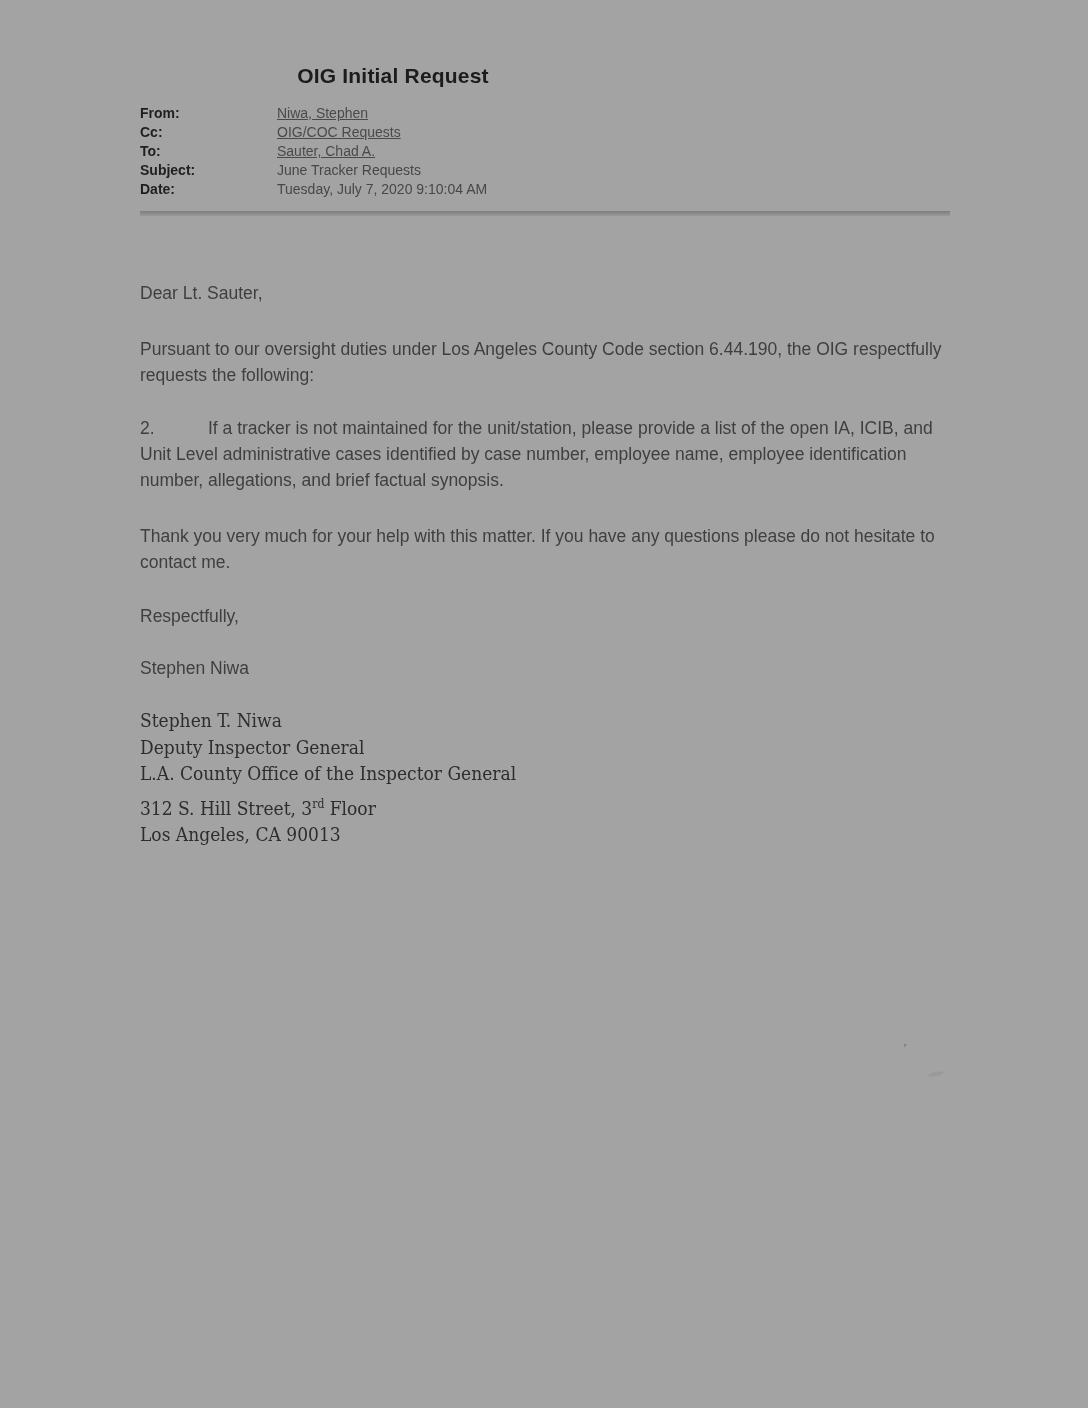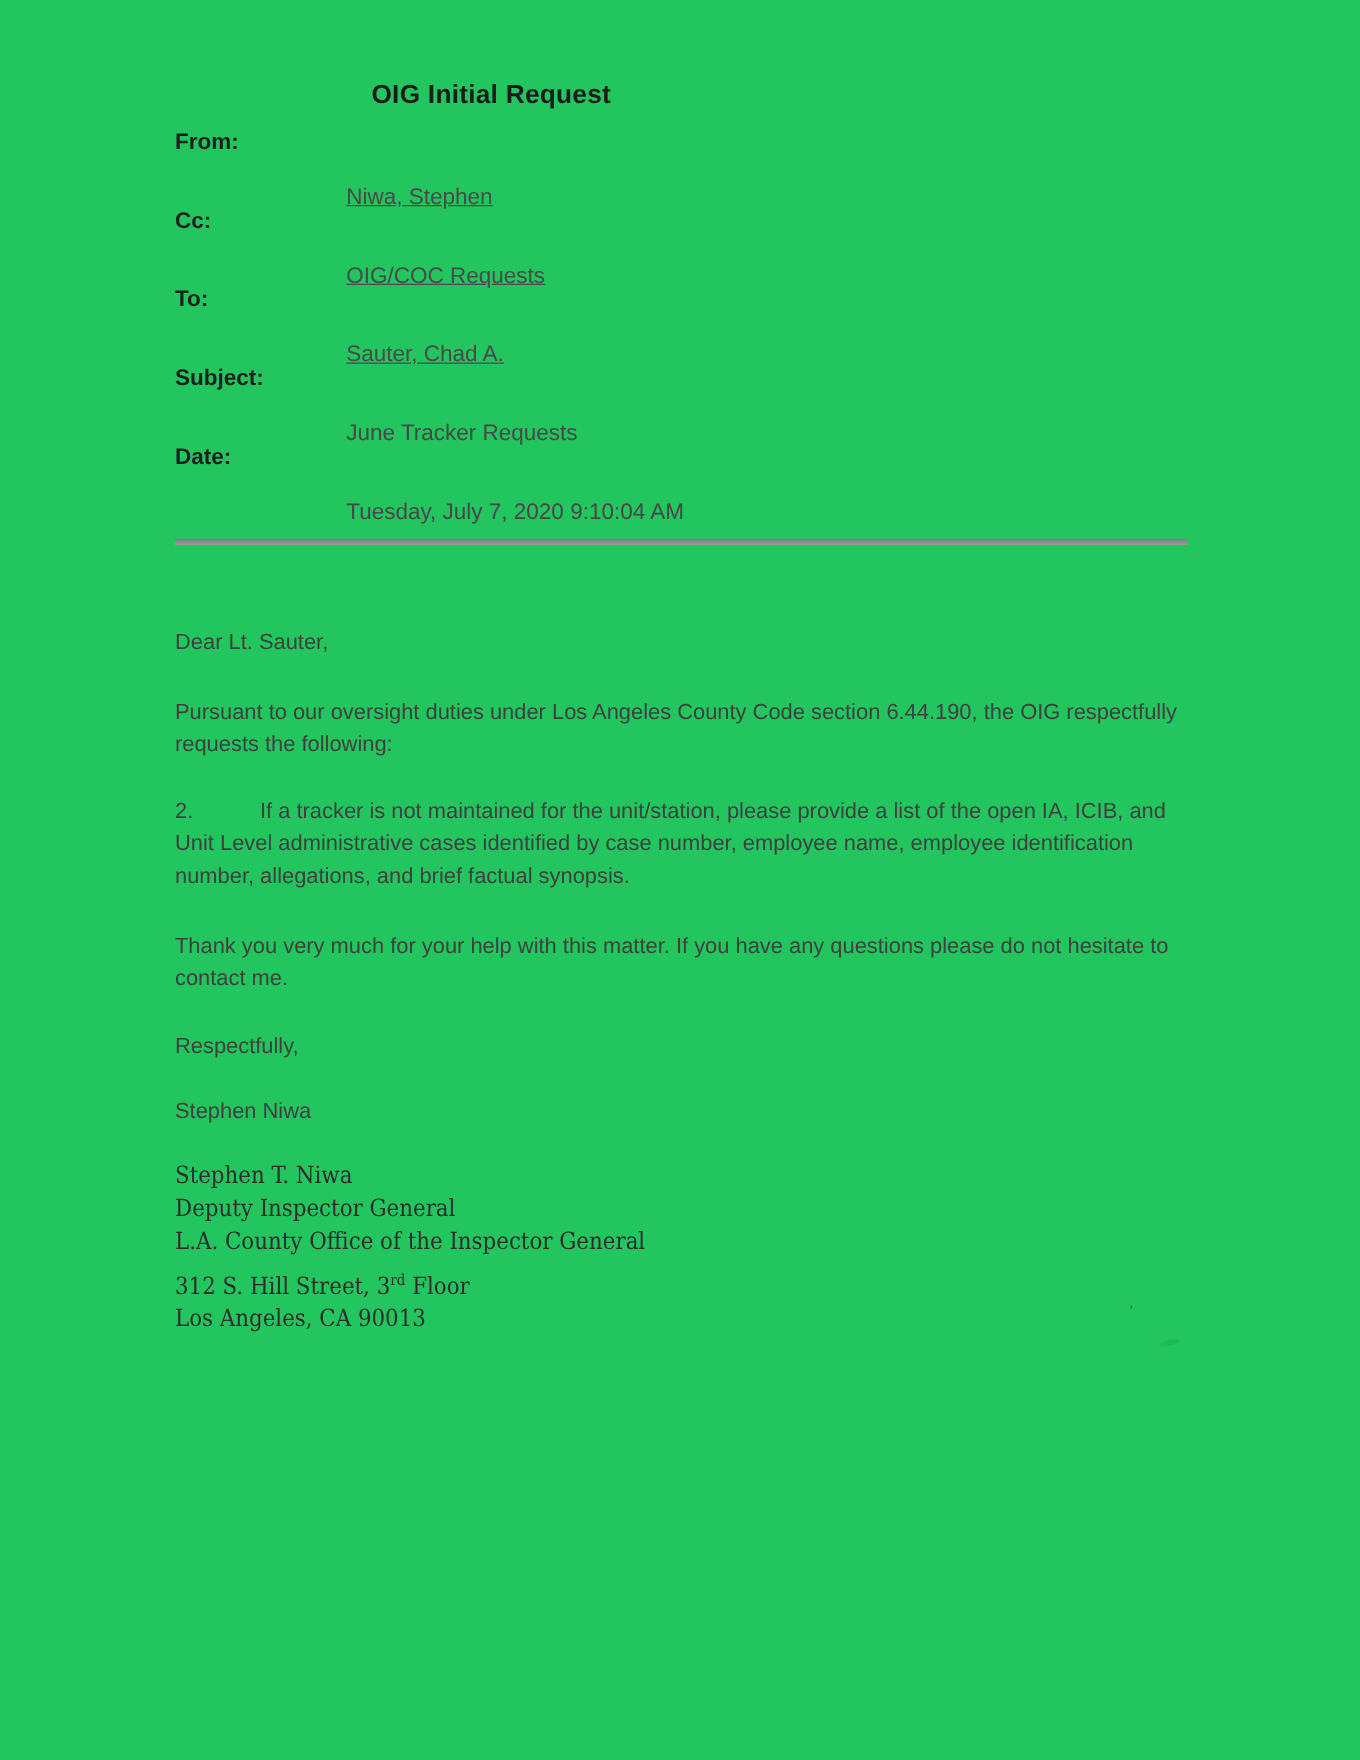--- a/index.html
+++ b/index.html
@@ -1,21 +1,21 @@
 <!DOCTYPE html>
 <html><head>
 <meta charset="utf-8">
 <style>
   html, body { margin: 0; padding: 0; background: #e8e8e8; }
   .page {
     position: relative;
     width: 1088px;
     height: 1408px;
     margin: 0 auto;
-    background: #22c55e;
+    background: #a3a3a3;
     font-family: "Liberation Sans", sans-serif;
     color: #3d3d3d;
     overflow: hidden;
   }
   .content {
     position: absolute;
     left: 140px;
     top: 0;
     width: 812px;
   }
@@ -23,31 +23,31 @@
     margin-top: 64px;
     width: 506px;
     text-align: center;
     font-size: 21px;
     font-weight: 700;
     letter-spacing: 0.2px;
     color: #1c1c1c;
   }
   .mail-header {
     margin-top: 16px;
-    font-size: 18px;
+    font-size: 14px;
     line-height: 19px;
   }
   .mail-header .row { display: flex; }
   .mail-header .label {
     width: 137px;
     flex: 0 0 137px;
     font-weight: 700;
     color: #1f1f1f;
   }
-  .mail-header .value { color: #474747; margin-top: 44px; }
+  .mail-header .value { color: #474747; }
   .mail-header .value.u { text-decoration: underline; color: #4a4a4a; }
   .divider {
     margin-top: 12px;
     width: 810px;
     height: 5px;
     background: linear-gradient(#7d7d7d, #9a9a9a);
     border: 0;
   }
   .body-text {
     margin-top: 64px;

